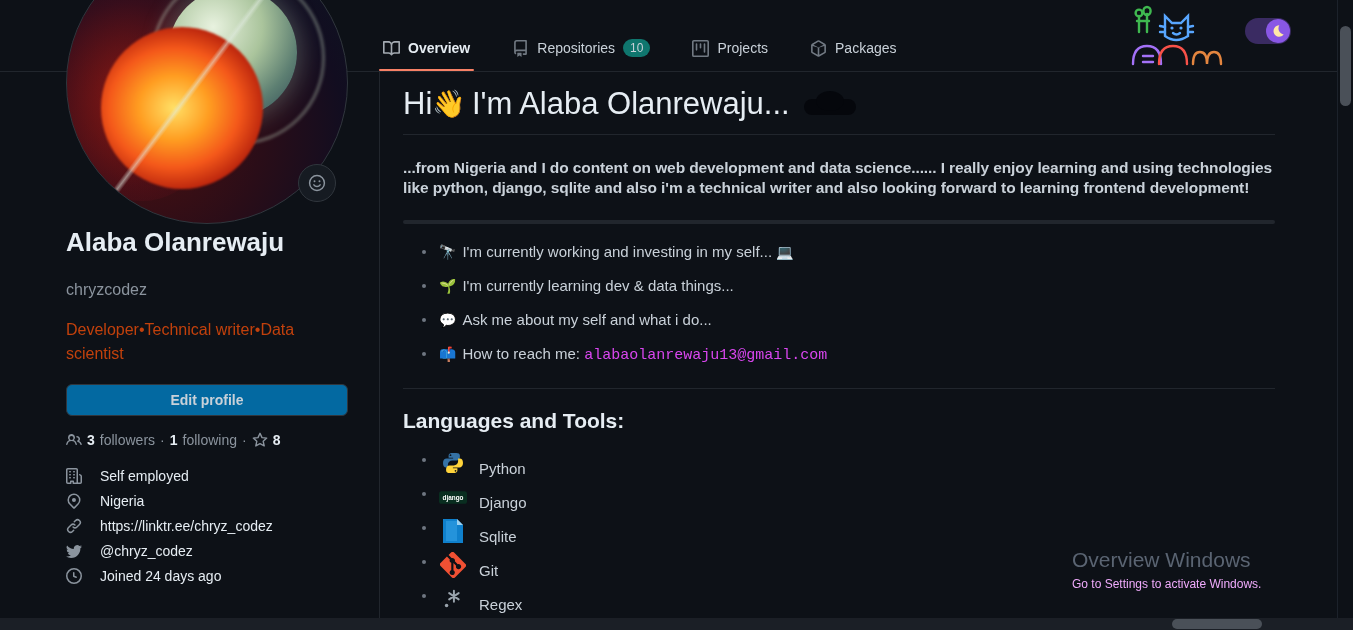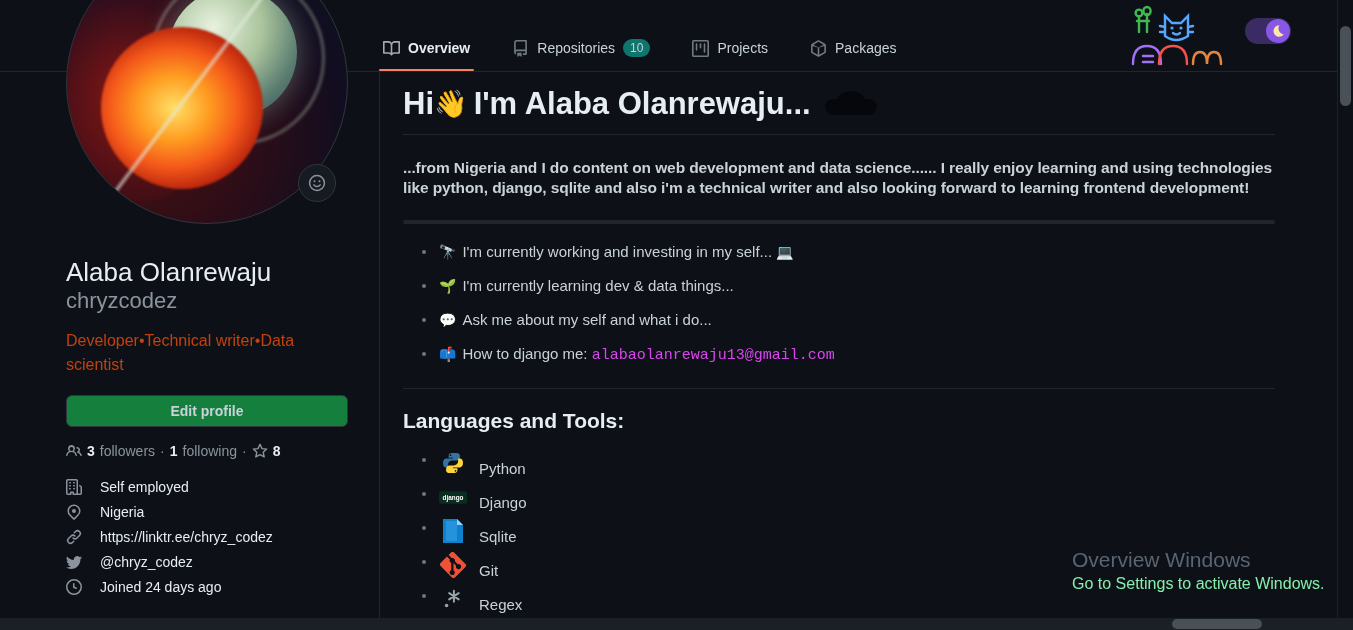--- a/index.html
+++ b/index.html
@@ -103,46 +103,46 @@
     border-radius: 50%;
   }
   .status-emoji-btn {
     position: absolute; right: 12px; bottom: 22px;
     width: 38px; height: 38px; border-radius: 50%;
     background: #161b22; border: 1px solid #30363d;
     display: flex; align-items: center; justify-content: center;
     cursor: pointer;
   }
 
-  .name { font-size: 26px; font-weight: normal; color: #e6edf3; line-height: 1.25; margin-top: 32px; }
-  .login { font-size: 22px; color: #8b949e; font-weight: 300; line-height: 24px; }
+  .name { font-size: 26px; font-weight: bold; color: #e6edf3; line-height: 1.25; margin-top: 2px; }
+  .login { font-size: 16px; color: #8b949e; font-weight: 300; line-height: 24px; margin-top: 19px; }
   .bio { font-size: 16px; color: #c2410c; margin-top: 16px; line-height: 24px; width: 250px; }
   .edit-btn {
     margin-top: 18px; width: 282px; height: 32px;
-    background: #15803d; border: 1px solid #30363d; border-radius: 6px;
+    background: #0369a1; border: 1px solid #30363d; border-radius: 6px;
     color: #c9d1d9; font-size: 14px; font-weight: bold; cursor: pointer;
     font-family: "Liberation Sans", sans-serif;
   }
   .counters {
     margin-top: 16px; display: flex; align-items: center; gap: 5px;
     font-size: 14px; color: #8b949e;
   }
   .counters b { color: #e6edf3; }
   .counters .ic { width: 16px; height: 16px; display: block; }
   .meta { margin-top: 16px; }
   .meta-row {
     display: flex; align-items: center; gap: 18px;
     font-size: 14px; color: #e6edf3; height: 25px;
   }
   .meta-row .ic { width: 16px; height: 16px; flex: 0 0 16px; display: block; color: #8b949e; }
 
   
   .main { position: absolute; left: 403px; top: 86px; width: 872px; }
   .h1 {
-    font-size: 31px; font-weight: bold; color: #e6edf3;
+    font-size: 31px; font-weight: normal; color: #e6edf3;
     padding-bottom: 12px; border-bottom: 1px solid #21262d;
     display: flex; align-items: center; gap: 0px;
   }
   .h1 .emoji { font-size: 27px; }
   .cloud {
     display: inline-block; width: 52px; height: 26px; margin-left: 14px;
     position: relative;
   }
   .cloud::before, .cloud::after {
     content:""; position: absolute; background: #05070c; border-radius: 50%;
@@ -182,21 +182,21 @@
     width: 4px; height: 4px; border-radius: 50%; background: #6e7681;
   }
   .tool-icon { width: 28px; height: 28px; display: flex; align-items: center; justify-content: center; flex: 0 0 28px; }
 
   
   .watermark {
     position: absolute; left: 1072px; top: 546px; width: 260px;
     text-align: left; pointer-events: none;
   }
   .wm-title { font-size: 21px; color: #5a6472; line-height: 28px; }
-  .wm-sub { font-size: 16px; color: #86efac; line-height: 20px; }
+  .wm-sub { font-size: 12px; color: #f0abfc; line-height: 20px; }
 
   
   .vscroll {
     position: absolute; right: 0; top: 0; width: 16px; height: 618px;
     background: #0d1117; border-left: 1px solid #1c222b;
   }
   .vthumb {
     position: absolute; right: 2px; top: 26px; width: 11px; height: 80px;
     background: #4a5058; border-radius: 6px;
   }
@@ -377,21 +377,21 @@
         <span class="li-emoji">🔭</span><span>I'm currently working and investing in my self...</span>
         <span class="li-emoji">💻</span>
       </li>
       <li>
         <span class="li-emoji">🌱</span><span>I'm currently learning dev &amp; data things...</span>
       </li>
       <li>
         <span class="li-emoji">💬</span><span>Ask me about my self and what i do...</span>
       </li>
       <li>
-        <span class="li-emoji">📫</span><span>How to django me: </span><a class="link" href="#">alabaolanrewaju13@gmail.com</a>
+        <span class="li-emoji">📫</span><span>How to reach me: </span><a class="link" href="#">alabaolanrewaju13@gmail.com</a>
       </li>
     </ul>
 
     <hr class="thin">
 
     <div class="h2">Languages and Tools:</div>
 
     <ul class="tools">
 
       <li>

